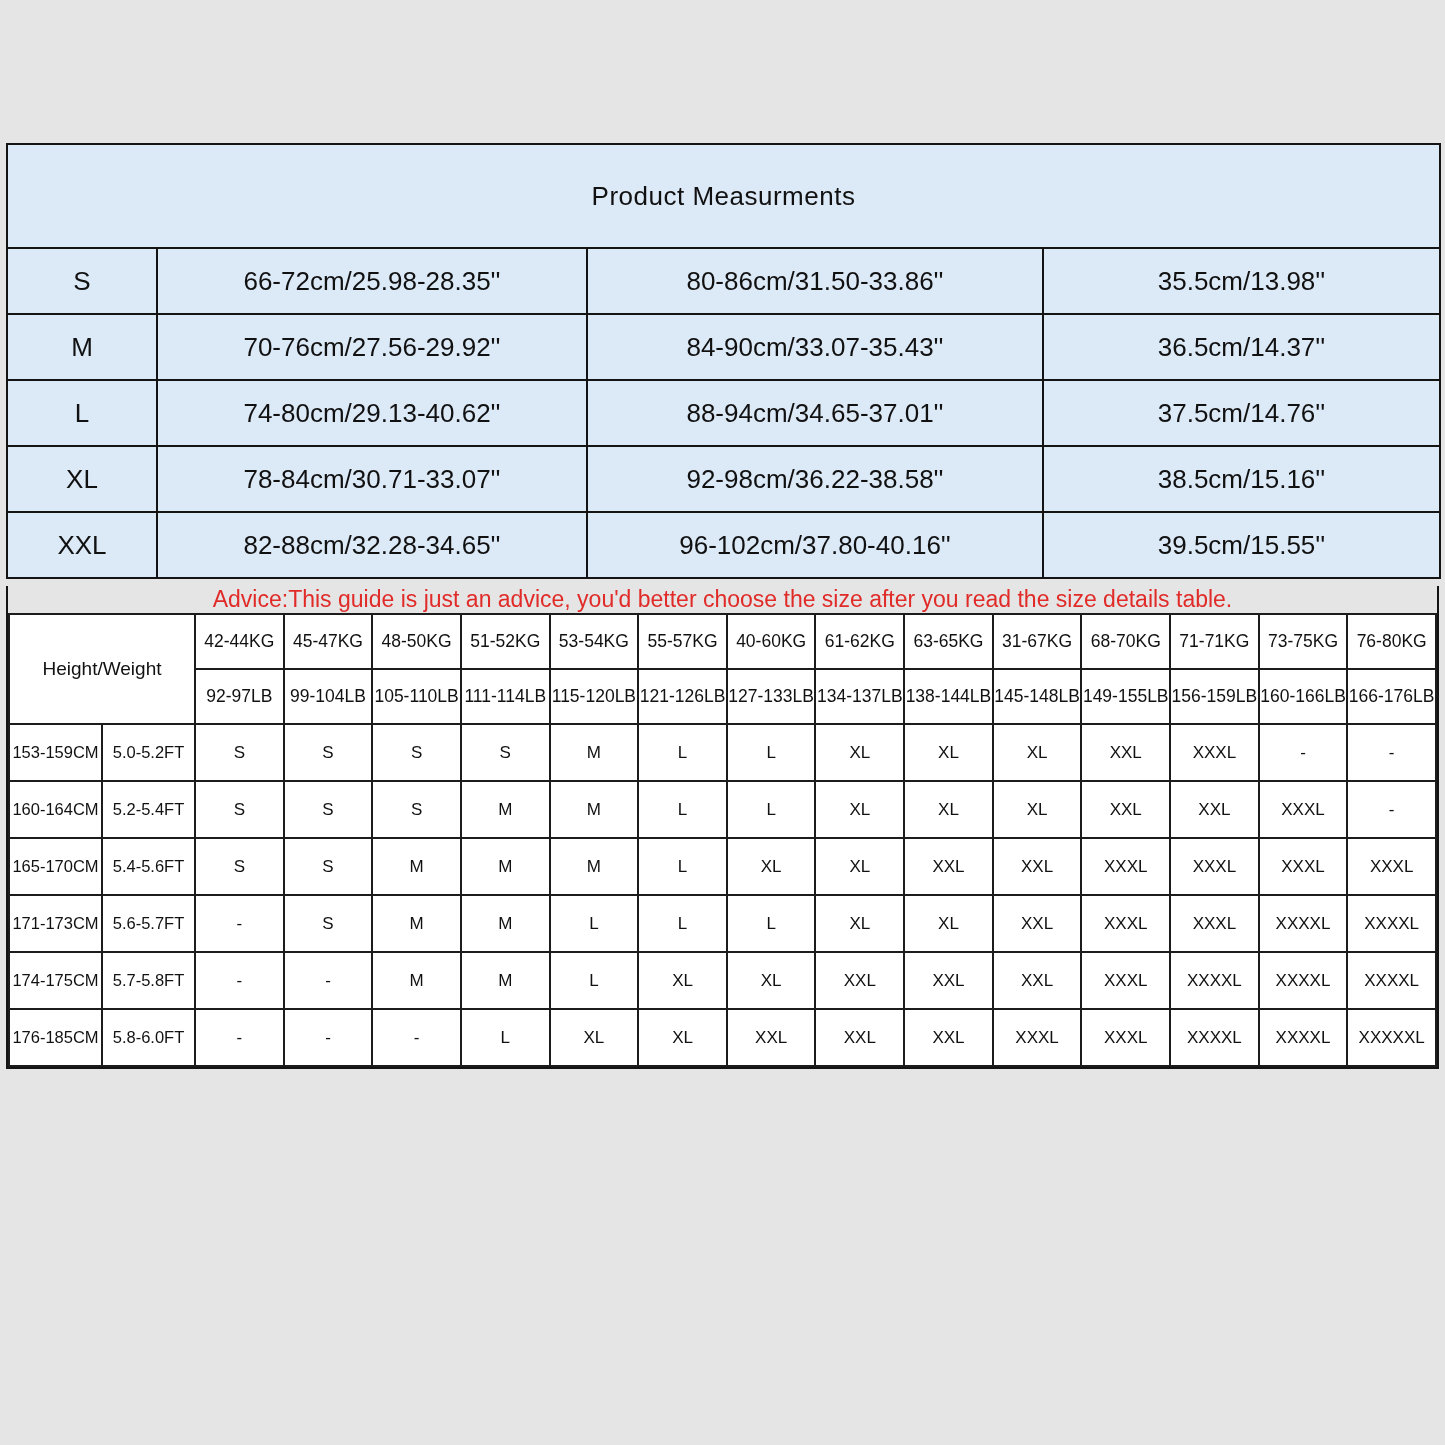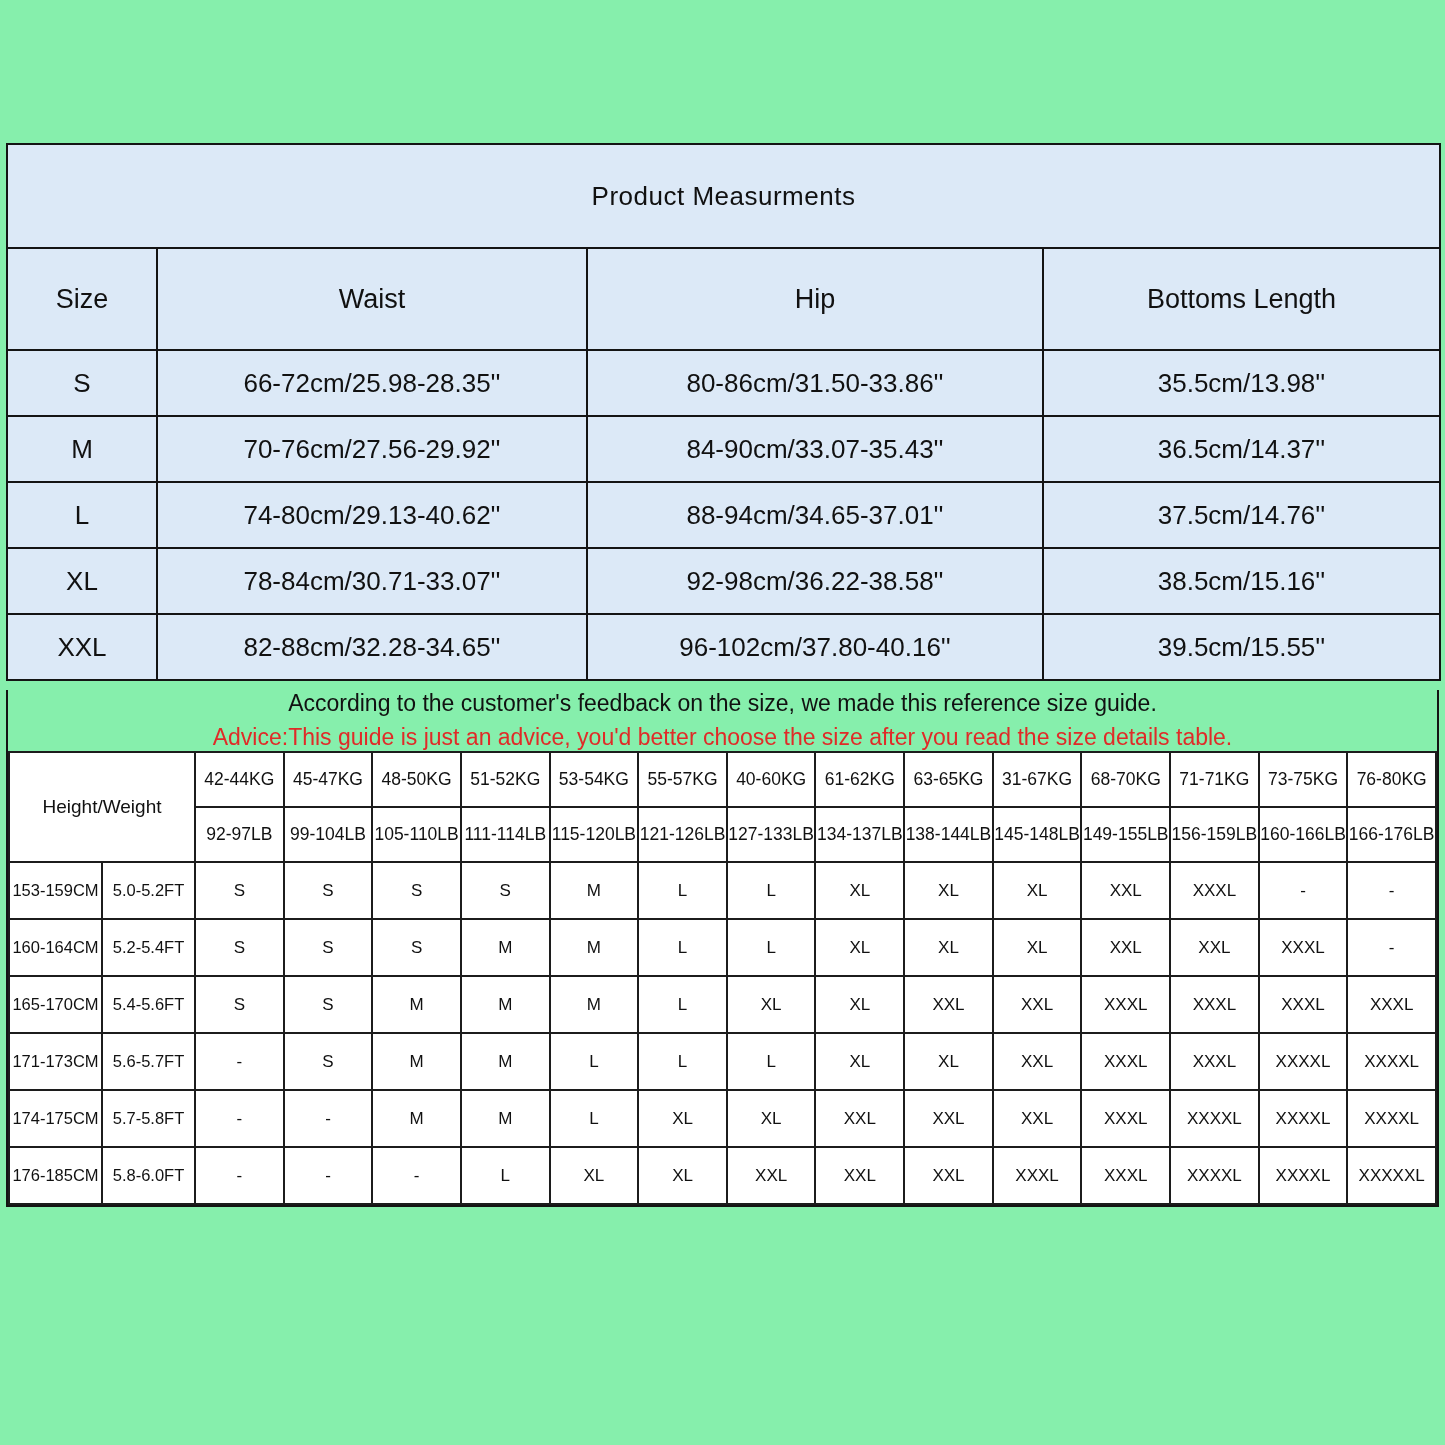--- a/index.html
+++ b/index.html
@@ -1,19 +1,19 @@
 <!DOCTYPE html>
 <html><head>
 <meta charset="utf-8">
 <style>
   html,body{margin:0;padding:0;background:#ffffff;}
   .page{
     position:relative;
     width:1445px;height:1445px;
-    background:#86efac;
+    background:#e5e5e5;
     font-family:"Liberation Sans","DejaVu Sans",sans-serif;
     color:#111;
     overflow:hidden;
   }
   .chart-wrap{position:absolute;left:6px;top:143px;width:1433px;}
 
   
   table.pm{
     width:100%;
     border-collapse:collapse;
@@ -90,26 +90,20 @@
       <colgroup>
         <col style="width:150px">
         <col style="width:430px">
         <col style="width:456px">
         <col style="width:397px">
       </colgroup>
       <tbody>
         <tr>
           <td colspan="4" class="pm-title">Product Measurments</td>
         </tr>
-        <tr class="pm-head">
-          <td>Size</td>
-          <td>Waist</td>
-          <td>Hip</td>
-          <td>Bottoms Length</td>
-        </tr>
       </tbody>
       <tbody id="pm-body">
           <tr>
             <td>S</td>
             <td>66-72cm/25.98-28.35''</td>
             <td>80-86cm/31.50-33.86''</td>
             <td>35.5cm/13.98''</td>
           </tr>
           <tr>
             <td>M</td>
@@ -132,21 +126,20 @@
           <tr>
             <td>XXL</td>
             <td>82-88cm/32.28-34.65''</td>
             <td>96-102cm/37.80-40.16''</td>
             <td>39.5cm/15.55''</td>
           </tr>
         </tbody>
     </table>
 
     <div class="sg-box">
-      <div class="sg-note">According to the customer's feedback on the size, we made this reference size guide.</div>
       <div class="sg-advice">Advice:This guide is just an advice, you'd better choose the size after you read the size details table.</div>
       <table class="sg">
         <colgroup id="sg-cols">
             <col style="width: 93px;">
             <col style="width: 93px;">
             <col>
             <col>
             <col>
             <col>
             <col>

